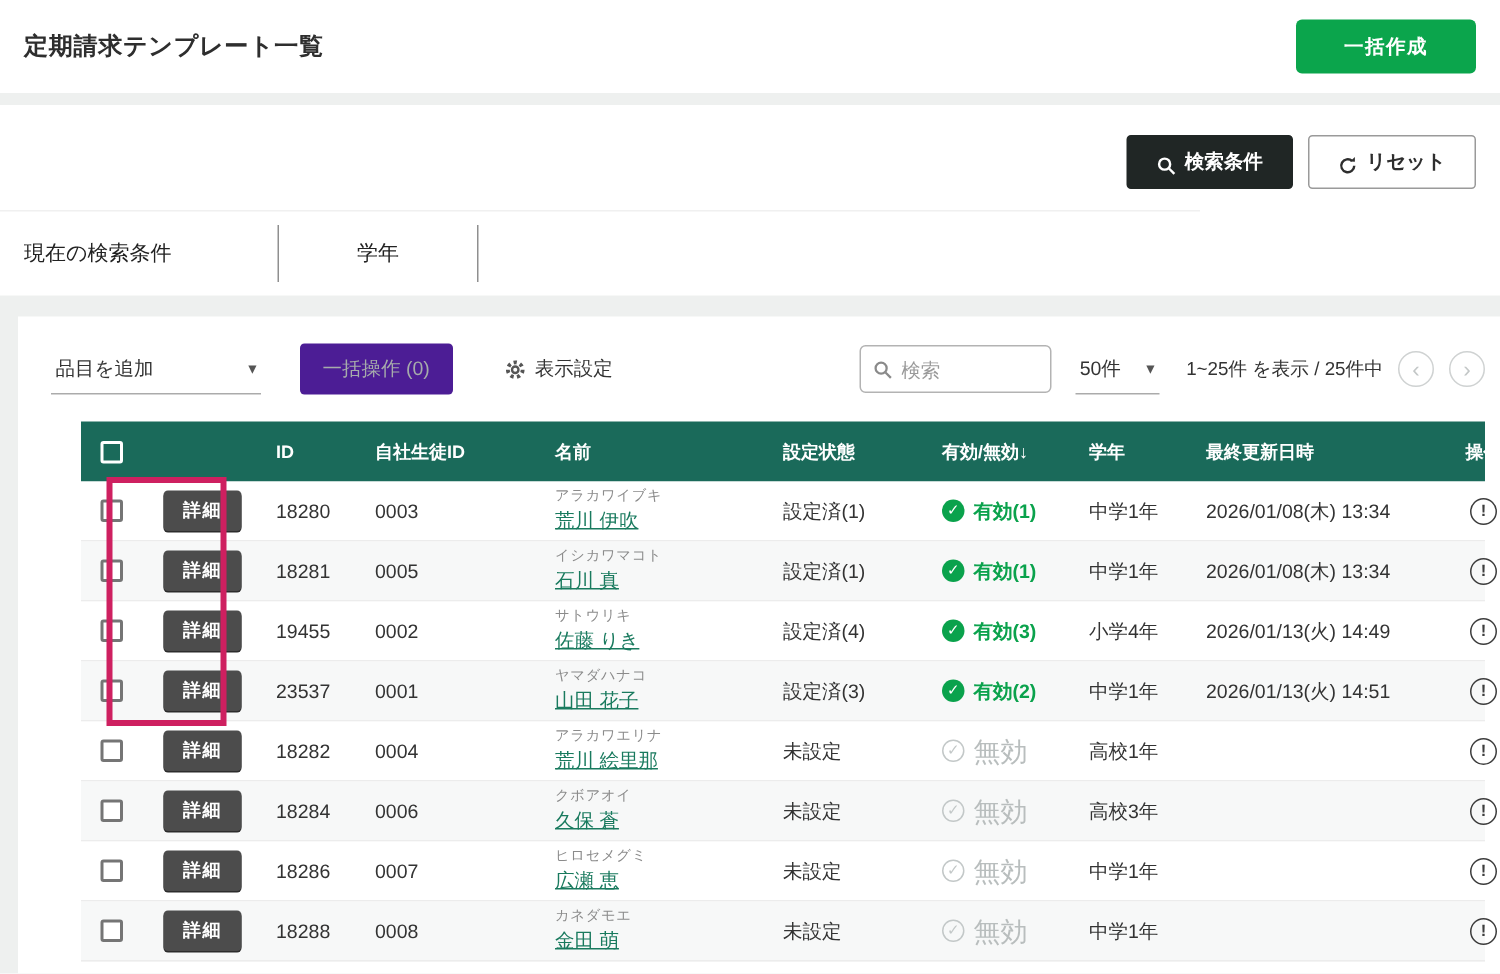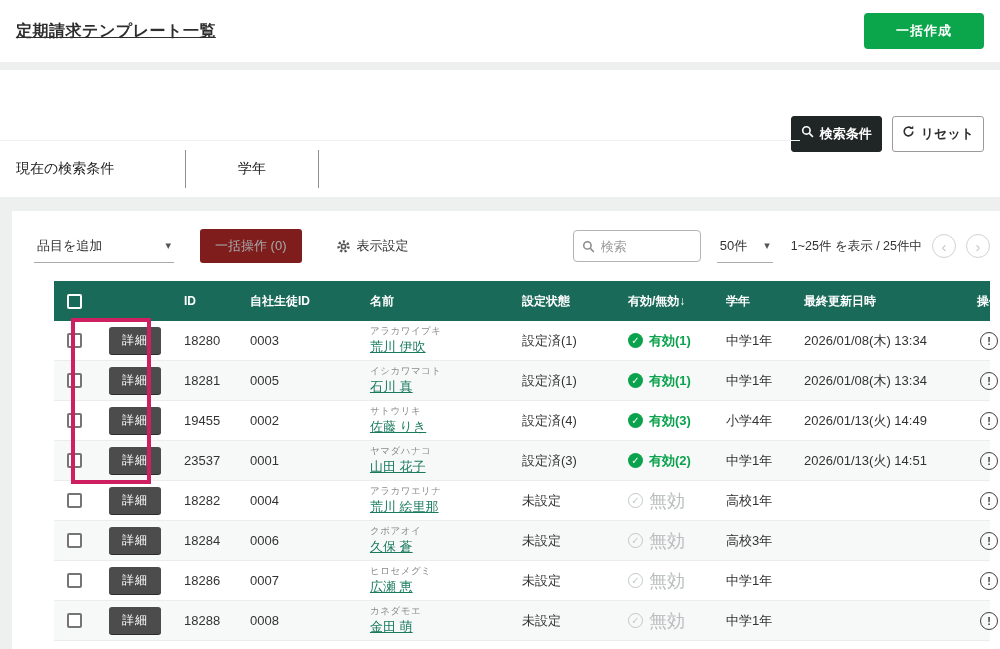--- a/index.html
+++ b/index.html
@@ -6,34 +6,34 @@
   html,body { width:1000px; height:649px; }
   body {
     font-family: "Liberation Sans", "DejaVu Sans", sans-serif;
     background:#eef0ef; color:#333; overflow:hidden; position:relative;
   }
   
   .topbar {
     position:absolute; top:0; left:0; width:1000px; height:62px;
     background:#fff; display:flex; align-items:center; padding:0 16px;
   }
-  .topbar h1 { font-size:16px; font-weight:bold; color:#2e2e2e; letter-spacing:.5px;text-decoration:underline; }
+  .topbar h1 { font-size:16px; font-weight:bold; color:#2e2e2e; letter-spacing:.5px; }
   .btn-primary {
     margin-left:auto; background:#0ba54c; color:#fff; border:none; border-radius:4px;
     font-size:13px; font-weight:bold; padding:9px 32px; cursor:pointer; letter-spacing:1px;
     font-family:inherit;
   }
   
   .filter-panel {
     position:absolute; top:70px; left:0; width:1000px; height:127px; background:#fff;
   }
   .filter-buttons { position:absolute; top:20px; right:16px; display:flex; gap:10px; }
   .btn-dark, .btn-outline {
-    display:inline-flex; align-items:flex-start; gap:6px; font-size:13px; font-weight:bold;
-    padding:8px 9px; border-radius:3px; cursor:pointer; font-family:inherit;margin-top:26px;
+    display:inline-flex; align-items:flex-end; gap:6px; font-size:13px; font-weight:bold;
+    padding:8px 19px; border-radius:3px; cursor:pointer; font-family:inherit;
   }
   .btn-dark { background:#202625; color:#fff; border:1px solid #202625; }
   .btn-outline { background:#fff; color:#2e2e2e; border:1px solid #9a9a9a; }
   .conditions-row {
     position:absolute; left:0; top:70px; width:800px; height:57px;
     display:flex; align-items:center; padding-left:16px; border-top:1px solid #f0f0f0;
   }
   .cond-label { width:169px; font-size:14px; color:#222; }
   .v-divider { width:1px; height:38px; background:#8f8f8f; }
   .cond-value { width:132px; text-align:center; font-size:14px; color:#222; }
@@ -42,21 +42,21 @@
     position:absolute; top:211px; left:12px; width:1000px; height:438px; background:#fff;
   }
   .toolbar { display:flex; align-items:center; height:70px; padding:0 22px; }
   .select-underline {
     display:flex; align-items:center; justify-content:space-between;
     width:140px; border-bottom:1px solid #ababab; padding:7px 3px; font-size:13px;
     color:#333; cursor:pointer;
   }
   .select-underline .caret { color:#555; font-size:11px; }
   .btn-disabled {
-    margin-left:26px; background:#7f1d1d; color:#a6abab; border:none; border-radius:3px;
+    margin-left:26px; background:#4c1d95; color:#a6abab; border:none; border-radius:3px;
     font-size:13px; padding:8px 15px; font-family:inherit;
   }
   .display-settings {
     margin-left:34px; display:flex; align-items:center; gap:6px; font-size:13px;
     color:#333; cursor:pointer;
   }
   .spacer { flex:1; }
   .search-box {
     width:128px; height:32px; border:1px solid #b3b3b3; border-radius:4px;
     display:flex; align-items:center; padding:0 8px; gap:6px; color:#8a8a8a; background:#fff;
@@ -86,21 +86,21 @@
   .c-check { display:flex; justify-content:center; padding-left:0 !important; }
   .c-detail { display:flex; justify-content:center; padding-left:0 !important; }
   .c-ops { display:flex; justify-content:center; padding-left:0 !important; }
   input.cb {
     appearance:none; -webkit-appearance:none; width:15px; height:15px;
     border:2px solid #757575; border-radius:2px; background:#fff; cursor:pointer;
   }
   .thead input.cb { border-color:#fff; background:transparent; }
   .btn-detail {
     background:#4c4c4c; color:#fff; border:none; border-radius:3px; font-size:12px;
-    font-weight:normal; padding:5px 13px; cursor:pointer; box-shadow:0 1px 0 #2c2c2c;
+    font-weight:bold; padding:5px 13px; cursor:pointer; box-shadow:0 1px 0 #2c2c2c;
     font-family:inherit; letter-spacing:1px;
   }
   .c-name { display:flex; flex-direction:column; justify-content:center; line-height:1.25; }
   .kana { font-size:9.5px; color:#8b8b8b; letter-spacing:.5px; }
   .name-link { font-size:13px; color:#197a5e; text-decoration:underline; cursor:pointer; margin-top:2px; }
   .c-active { display:flex; align-items:center; }
   .badge-check {
     width:15px; height:15px; border-radius:50%; display:inline-flex; align-items:center;
     justify-content:center; font-size:10px; margin-right:6px; flex:0 0 auto;
   }

